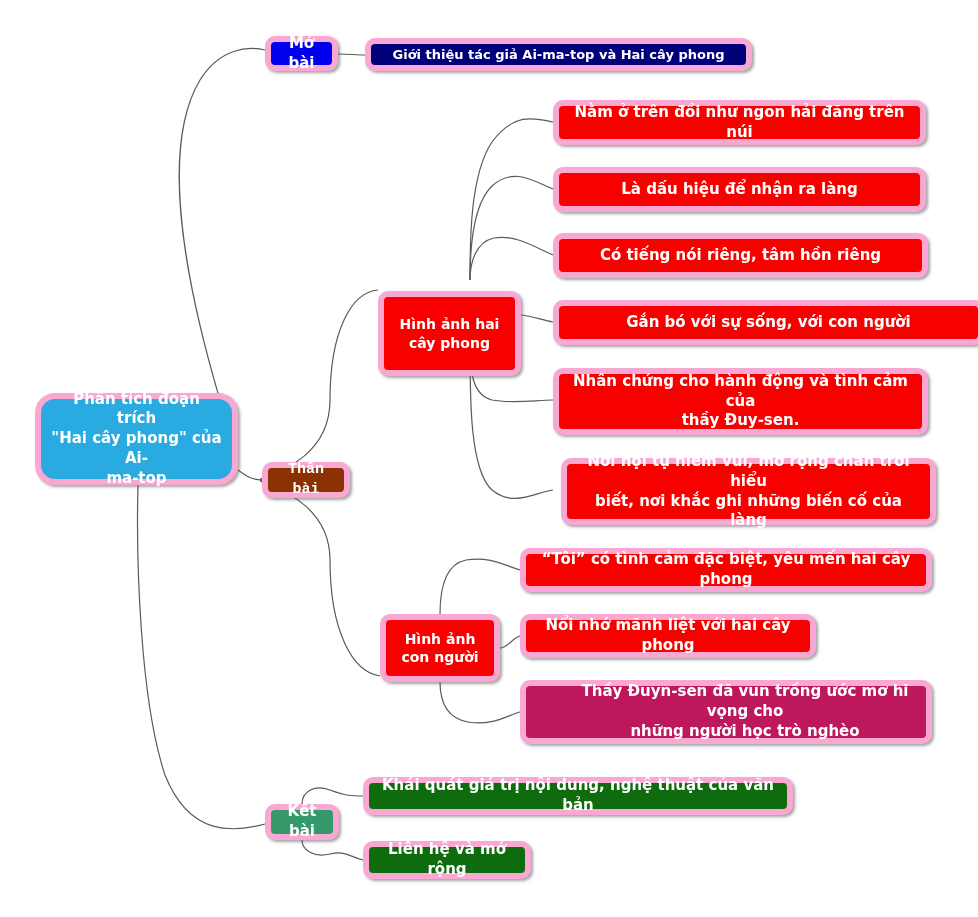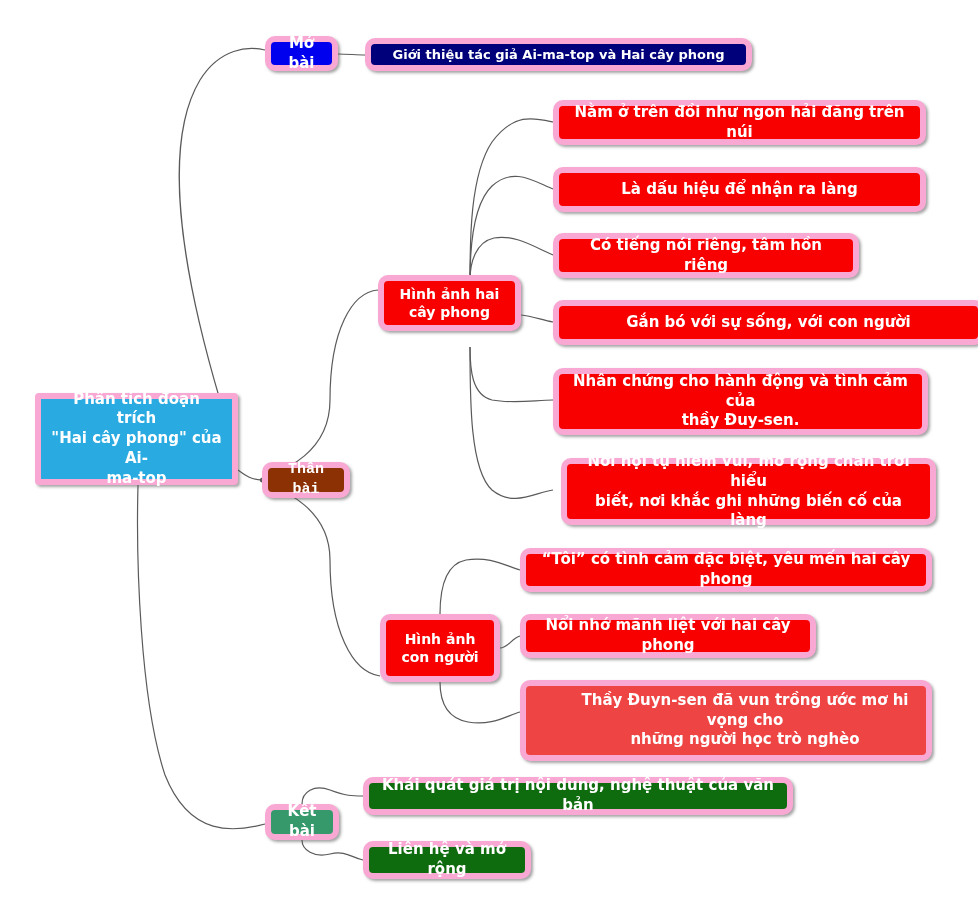--- a/index.html
+++ b/index.html
@@ -18,21 +18,21 @@
     border-radius:10px;
     color:#ffffff;
     font-weight:bold;
     border:6px solid #f9a8d4;
     box-shadow:2px 2px 3px rgba(90,90,90,0.55);
     line-height:1.32;
     padding:3px 10px;
     -webkit-font-smoothing:antialiased;
   }
   .node span{display:block;width:100%;}
-  .root{border-radius:4px;}
+  .root{border-radius:20px;}
 </style>
 </head>
 <body>
 
 <div id="mindmap">
 
   <svg class="edges" viewBox="0 0 978 917" xmlns="http://www.w3.org/2000/svg">
     <g id="edge-group" fill="none" stroke="#5a5a5a" stroke-width="1.2">
         <path d="M 238,439 C 233,438 228,430 220,400 C 188,292 158,150 200,80 C 220,48 248,46 265,50" stroke="#5a5a5a" fill="none" stroke-width="1.2"></path>
         <path d="M 238,470 C 246,476 252,480 262,480" stroke="#5a5a5a" fill="none" stroke-width="1.2"></path>
@@ -60,54 +60,54 @@
       </div>
       <div class="node" style="left: 265px; top: 36px; width: 73px; height: 35px; background: rgb(0, 0, 238); font-size: 15px;">
         <span>Mở bài</span>
       </div>
       <div class="node" style="left: 365px; top: 38px; width: 387px; height: 33px; background: rgb(0, 0, 123); font-size: 13px;">
         <span>Giới thiệu tác giả Ai-ma-top và Hai cây phong</span>
       </div>
       <div class="node" style="left: 262px; top: 462px; width: 88px; height: 36px; background: rgb(139, 49, 3); font-size: 15px; font-family: Liberation Mono, monospace;">
         <span>Thân bài</span>
       </div>
-      <div class="node" style="left: 378px; top: 275px; width: 143px; height: 56px; background: rgb(248, 0, 0); font-size: 14px;">
+      <div class="node" style="left: 378px; top: 291px; width: 143px; height: 85px; background: rgb(248, 0, 0); font-size: 14px;">
         <span>Hình ảnh hai<br>cây phong</span>
       </div>
       <div class="node" style="left: 380px; top: 614px; width: 120px; height: 68px; background: rgb(248, 0, 0); font-size: 14px;">
         <span>Hình ảnh<br>con người</span>
       </div>
       <div class="node" style="left: 265px; top: 804px; width: 74px; height: 36px; background: rgb(53, 153, 107); font-size: 15px;">
         <span>Kết bài</span>
       </div>
       <div class="node" style="left: 553px; top: 100px; width: 373px; height: 45px; background: rgb(248, 0, 0); font-size: 15px;">
         <span>Nằm ở trên đồi như ngon hải đăng trên núi</span>
       </div>
       <div class="node" style="left: 553px; top: 167px; width: 373px; height: 45px; background: rgb(248, 0, 0); font-size: 15px;">
         <span>Là dấu hiệu để nhận ra làng</span>
       </div>
-      <div class="node" style="left: 553px; top: 233px; width: 306px; height: 45px; background: rgb(248, 0, 0); font-size: 15px;">
+      <div class="node" style="left: 553px; top: 233px; width: 375px; height: 45px; background: rgb(248, 0, 0); font-size: 15px;">
         <span>Có tiếng nói riêng, tâm hồn riêng</span>
       </div>
       <div class="node" style="left: 553px; top: 300px; width: 431px; height: 45px; background: rgb(248, 0, 0); font-size: 15px;">
         <span>Gắn bó với sự sống, với con người</span>
       </div>
       <div class="node" style="left: 553px; top: 368px; width: 375px; height: 67px; background: rgb(248, 0, 0); font-size: 15px;">
         <span>Nhân chứng cho hành động và tình cảm của<br>thầy Đuy-sen.</span>
       </div>
       <div class="node" style="left: 553px; top: 458px; width: 375px; height: 67px; background: rgb(248, 0, 0); font-size: 15px; margin-left: 8px;">
         <span>Nơi hội tụ niềm vui, mở rộng chân trời hiểu<br>biết, nơi khắc ghi những biến cố của làng</span>
       </div>
       <div class="node" style="left: 520px; top: 548px; width: 412px; height: 44px; background: rgb(248, 0, 0); font-size: 15px;">
         <span>“Tôi” có tình cảm đặc biệt, yêu mến hai cây phong</span>
       </div>
       <div class="node" style="left: 520px; top: 614px; width: 296px; height: 44px; background: rgb(248, 0, 0); font-size: 15px;">
         <span>Nổi nhớ mãnh liệt với hai cây phong</span>
       </div>
-      <div class="node" style="left: 520px; top: 680px; width: 412px; height: 81px; background: #ef4444; font-size: 15px; padding-left: 48px;">
+      <div class="node" style="left: 520px; top: 680px; width: 412px; height: 64px; background: #be185d; font-size: 15px; padding-left: 48px;">
         <span>Thầy Đuyn-sen đã vun trồng ước mơ hi vọng cho<br>những người học trò nghèo</span>
       </div>
       <div class="node" style="left: 363px; top: 777px; width: 430px; height: 38px; background: rgb(14, 107, 14); font-size: 15px;">
         <span>Khái quát giá trị nội dung, nghệ thuật của văn bản</span>
       </div>
       <div class="node" style="left: 363px; top: 841px; width: 168px; height: 38px; background: rgb(14, 107, 14); font-size: 15px;">
         <span>Liên hệ và mở rộng</span>
       </div>
     </div>
 

